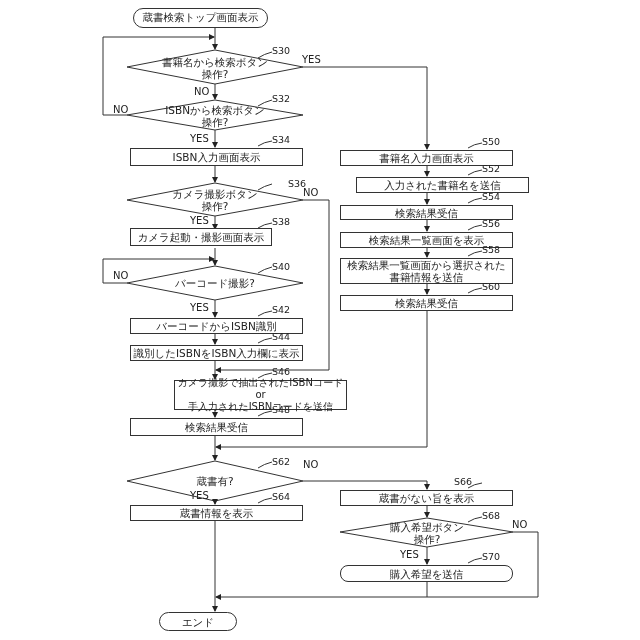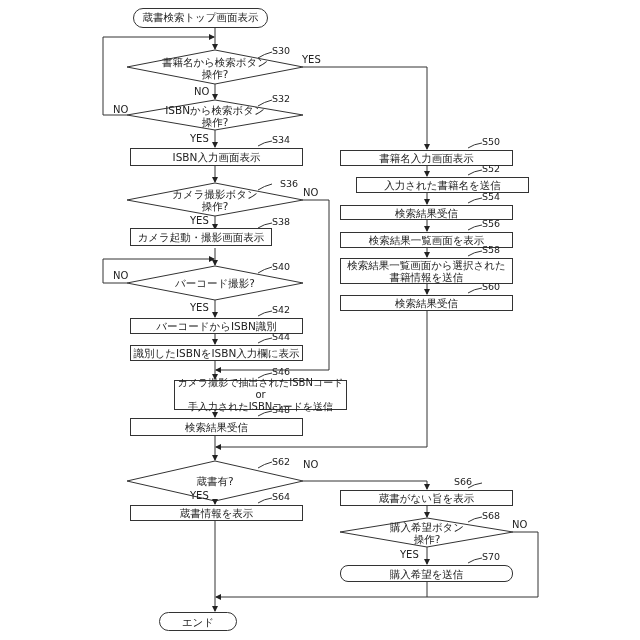--- a/index.html
+++ b/index.html
@@ -142,21 +142,21 @@
 <div class="node box" style="left:340px;top:232px;width:173px;height:16px;">検索結果一覧画面を表示</div>
 <div class="node box" style="left:340px;top:258px;width:173px;height:26px;white-space:pre-line;">検索結果一覧画面から選択された
 書籍情報を送信</div>
 <div class="node box" style="left:340px;top:295px;width:173px;height:16px;">検索結果受信</div>
 <div class="node box" style="left:340px;top:490px;width:173px;height:16px;">蔵書がない旨を表示</div>
 <div class="node box" style="left:340px;top:565px;width:173px;height:17px;border-radius:8px;">購入希望を送信</div>
 
 <span class="step" style="left:272px;top:45px;">S30</span>
 <span class="step" style="left:272px;top:93px;">S32</span>
 <span class="step" style="left:272px;top:134px;">S34</span>
-<span class="step" style="left:280px;top:178px;">S36</span>
+<span class="step" style="left:288px;top:178px;">S36</span>
 <span class="step" style="left:272px;top:216px;">S38</span>
 <span class="step" style="left:272px;top:261px;">S40</span>
 <span class="step" style="left:272px;top:304px;">S42</span>
 <span class="step" style="left:272px;top:331px;">S44</span>
 <span class="step" style="left:272px;top:366px;">S46</span>
 <span class="step" style="left:272px;top:404px;">S48</span>
 <span class="step" style="left:272px;top:456px;">S62</span>
 <span class="step" style="left:272px;top:491px;">S64</span>
 <span class="step" style="left:482px;top:136px;">S50</span>
 <span class="step" style="left:482px;top:163px;">S52</span>

